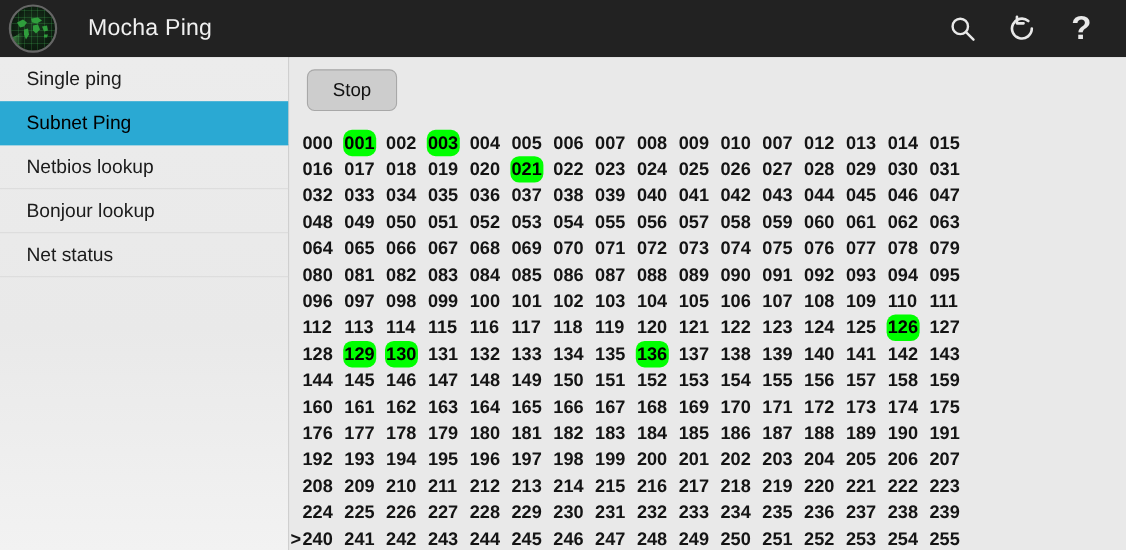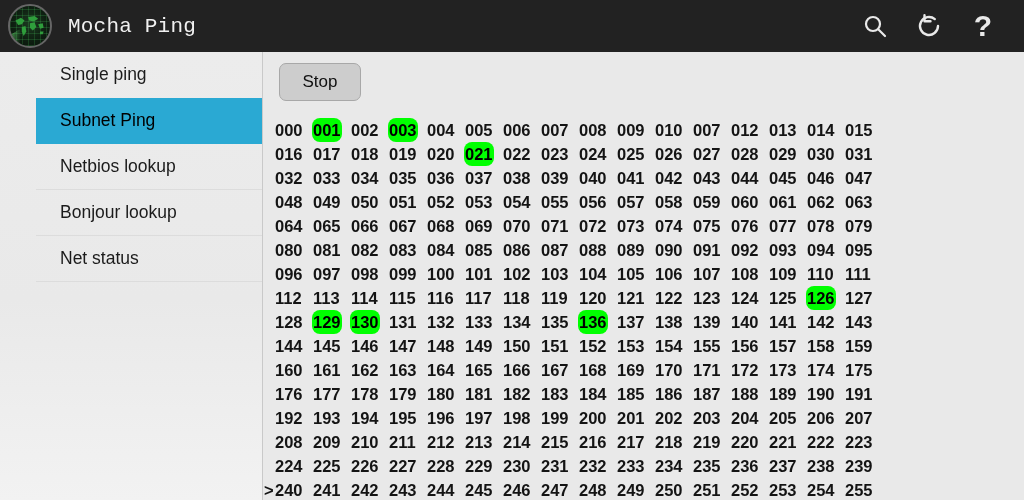--- a/index.html
+++ b/index.html
@@ -34,22 +34,22 @@
   }
   .logo .sweep {
     position: absolute; left: 50%; top: 50%;
     width: 50%; height: 50%;
     background: linear-gradient(38deg, rgba(0,0,0,0) 35%, rgba(120,255,130,.85) 100%);
     transform-origin: 0 100%;
     transform: rotate(-122deg);
     clip-path: polygon(0 100%, 100% 0, 100% 100%);
   }
   .app-title {
-    color: #f0f0f0; font-size: 21px; margin-left: 16px;
-    letter-spacing: .2px; white-space: nowrap; font-family: Liberation Mono, monospace;
+    color: #f0f0f0; font-size: 21px; margin-left: 28px;
+    letter-spacing: .2px; white-space: nowrap;
   }
   .tb-spacer { flex: 1 1 auto; }
   .tb-icon {
     width: 54px; height: 52px;
     display: flex; align-items: center; justify-content: center;
     cursor: pointer;
   }
   .tb-icon svg { display: block; }
   .qmark { color: #e9e9e9; font-size: 30px; font-weight: bold; line-height: 1; }
 
@@ -58,25 +58,24 @@
 
   
   .sidebar {
     width: 263px; flex: 0 0 263px;
     background: linear-gradient(180deg, #ececec 0%, #e9e9e9 55%, #f2f2f2 100%);
     border-right: 1px solid #c9c9c9;
     display: flex; flex-direction: column;
     position: relative;
   }
   .side-item {
-    height: 46px; display: flex; align-items: center;
+    height: 40px; display: flex; align-items: center;
     padding-left: 24px; font-size: 17.5px; color: #1b1b1b;
     border-bottom: 1px solid #dcdcdc; cursor: pointer;
     white-space: nowrap;
-    margin-left: 36px;
   }
   .side-item.no-rule { border-bottom: 1px solid transparent; }
   .side-item.active {
     background: #2aa9d3; color: #000; border-bottom: 1px solid #2aa9d3;
   }
   .side-filler { flex: 1 1 auto; }
 
   
   .main { flex: 1 1 auto; background: #e9e9e9; display: flex; flex-direction: column; min-width: 0; position: relative; }
 

